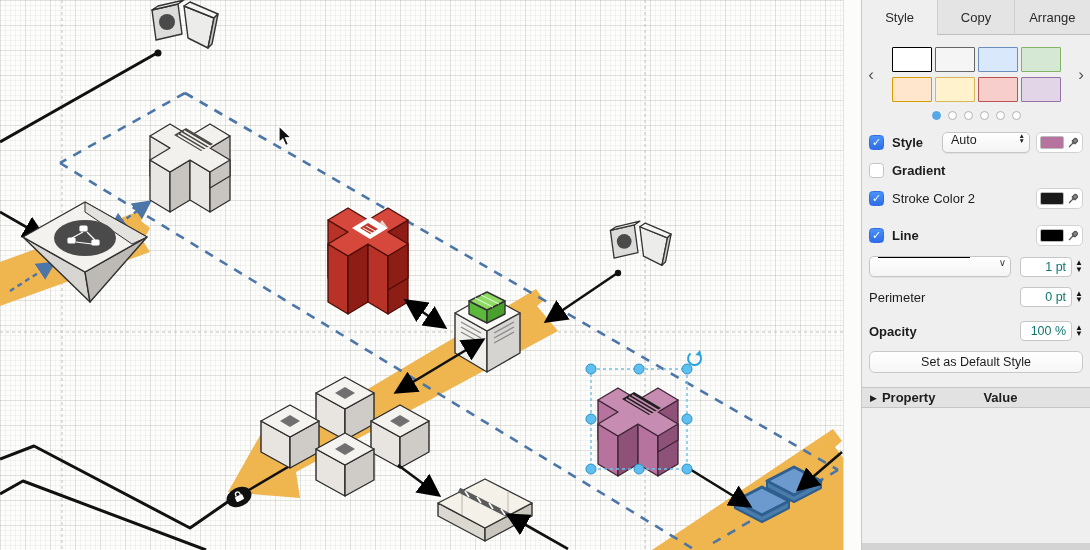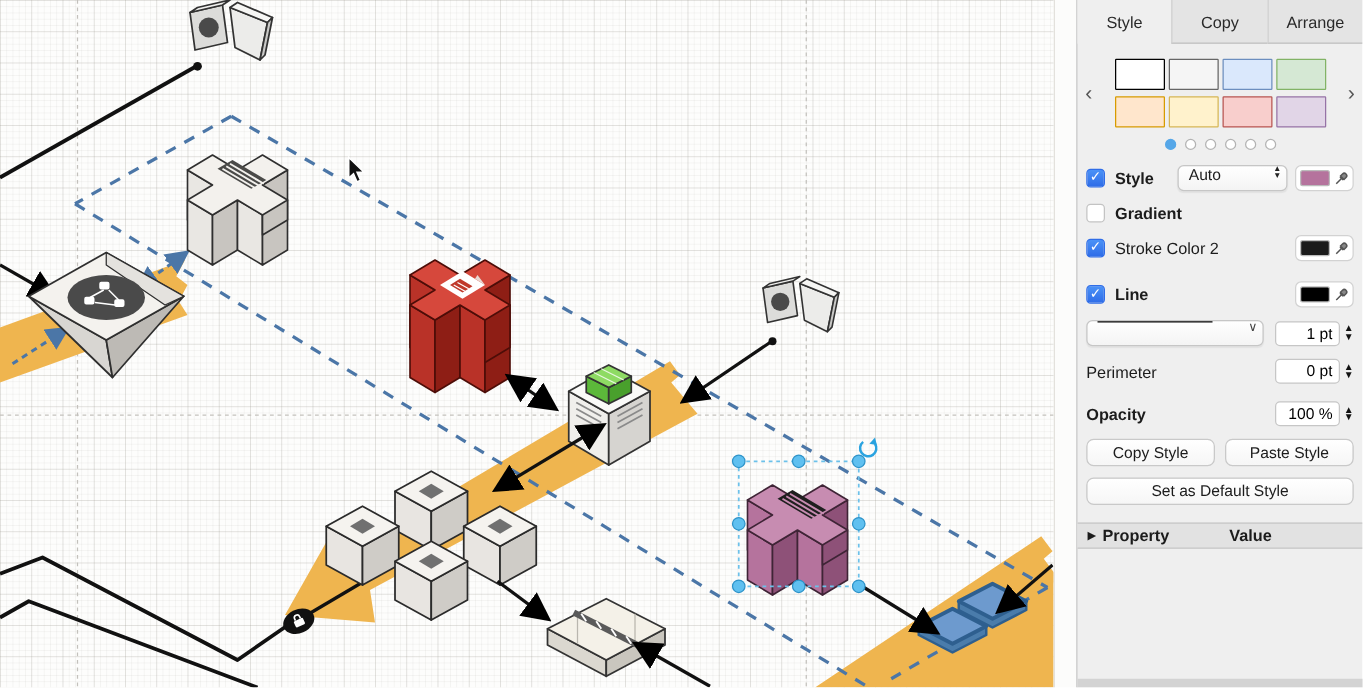--- a/index.html
+++ b/index.html
@@ -57,21 +57,21 @@
 
   .select { background:linear-gradient(#fff,#f4f4f4); border:1px solid #c6c6c6; border-radius:5px;
     height:21px; display:flex; align-items:flex-start; padding:0 4px 0 8px; font-size:12.5px;
     cursor:pointer; box-shadow:0 1px 1px rgba(0,0,0,.06); }
   .updown { display:flex; flex-direction:column; font-size:6.5px; line-height:5px;
     color:#222; margin-left:auto; padding-left:6px; }
   .chev { margin-left:auto; color:#444; font-size:10px; }
 
   .numwrap { display:flex; align-items:center; }
   .num { width:52px; height:20px; border:1px solid #c6c6c6; border-radius:4px; background:#fff;
-    font-size:12.5px; text-align:right; padding-right:5px; font-family:inherit; color:#000000; }
+    font-size:12.5px; text-align:right; padding-right:5px; font-family:inherit; color:#0f766e; }
   .stepper { display:flex; flex-direction:column; font-size:8px; line-height:6.5px;
     color:#111; margin-left:3px; cursor:pointer; }
 
   .colorbtn { width:47px; height:21px; border:1px solid #d2d2d2; border-radius:5px; background:#fff;
     display:flex; align-items:center; justify-content:center; gap:3px; cursor:pointer; }
   .colorchip { width:24px; height:13px; border:1px solid #bbb; border-radius:2px; }
 
   .lineSelect { width:142px; }
   .lineSample { width:92px; border-top:1.7px solid #000; }
 
@@ -452,24 +452,20 @@
           <span class="stepper">
               <span>▲</span>
               <span>▼</span>
             </span>
         </div>
       </div>
 
 
 
       <div class="btnrow">
-        <button class="btn">Copy Style</button>
-        <button class="btn">Paste Style</button>
-      </div>
-      <div class="btnrow">
         <button class="btn">Set as Default Style</button>
       </div>
 
       <div class="prophdr">
         <span class="tri">▶</span>
         <span>Property</span>
         <span class="val">Value</span>
       </div>
     </div>
 

